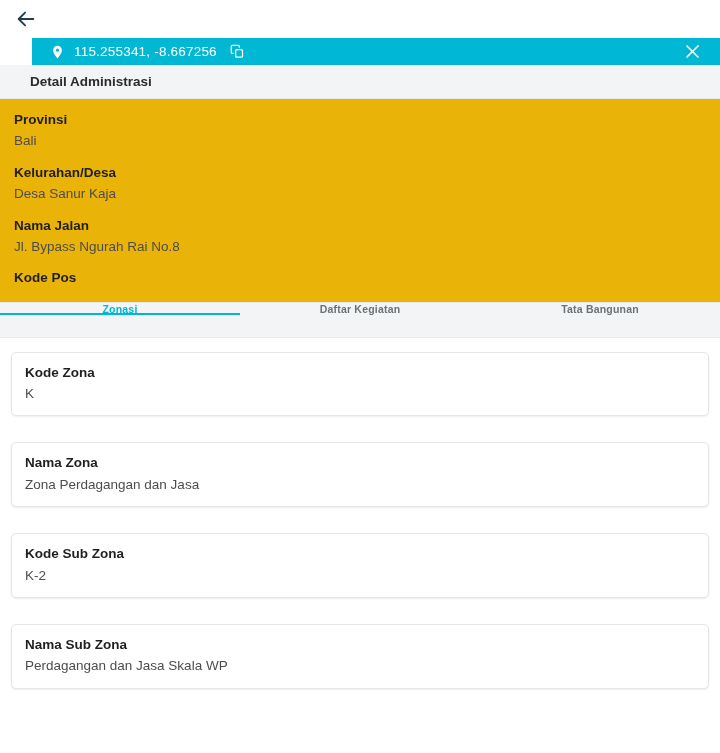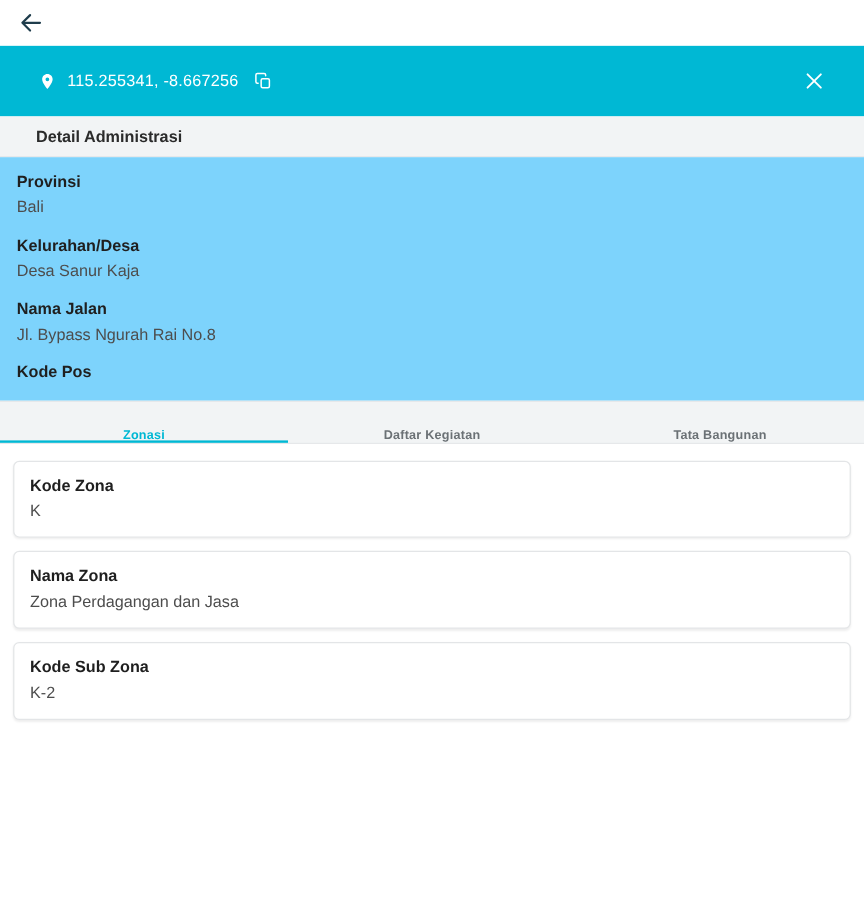--- a/index.html
+++ b/index.html
@@ -38,26 +38,27 @@
   }
   .appbar-title {
     font-size: 16px;
     font-weight: bold;
     color: #165a72;
     letter-spacing: 0.2px;
   }
 
   
   .coordbar {
-    height: 59px;
+    height: 27px;
     background: #00b8d4;
     display: flex;
     align-items: center;
-    padding: 0 30px;
+    padding: 0 16px;
     color: #ffffff;
+    margin-left: 32px;
   }
   .coordbar .pin {
     width: 18px;
     height: 18px;
     display: flex;
     align-items: center;
     justify-content: center;
     margin-right: 8px;
     flex: 0 0 auto;
   }
@@ -94,21 +95,21 @@
     padding: 0 30px;
     font-size: 13.5px;
     font-weight: bold;
     color: #2b2b2b;
     border-bottom: 1px solid #e6e8ea;
   }
 
   
   .admin-list {
     padding: 12px 14px 10px 14px;
-    background: #7dd3fc;
+    background: #eab308;
   }
   .admin-item { margin-bottom: 13px; }
   .admin-item:last-child { margin-bottom: 4px; }
   .admin-label {
     font-size: 13.5px;
     font-weight: bold;
     color: #1f1f1f;
     line-height: 1.35;
   }
   .admin-value {
@@ -116,21 +117,21 @@
     color: #4d4d4d;
     line-height: 1.45;
     margin-top: 2px;
   }
 
   
   .tabs {
     display: flex;
     background: #f2f4f5;
     height: 34px;
-    align-items: flex-end;
+    align-items: flex-start;
     border-top: 1px solid #e6e8ea;
     border-bottom: 1px solid #e6e8ea;
   }
   .tab {
     flex: 1 1 0;
     display: flex;
     align-items: center;
     justify-content: center;
     font-size: 10.5px;
     font-weight: bold;
@@ -152,21 +153,21 @@
   .cards {
     padding: 14px 11px 0 11px;
     background: #ffffff;
   }
   .card {
     background: #ffffff;
     border: 1px solid #e3e5e7;
     border-radius: 5px;
     box-shadow: 0 1px 2px rgba(0,0,0,0.07);
     padding: 11px 13px 12px 13px;
-    margin-bottom: 11px;
+    margin-bottom: 26px;
   }
   .card-label {
     font-size: 13.5px;
     font-weight: bold;
     color: #1f1f1f;
     line-height: 1.3;
   }
   .card-value {
     font-size: 13.5px;
     color: #4d4d4d;
@@ -248,13 +249,17 @@
     <div class="card-value">K</div>
   </div>
   <div class="card">
     <div class="card-label">Nama Zona</div>
     <div class="card-value">Zona Perdagangan dan Jasa</div>
   </div>
   <div class="card">
     <div class="card-label">Kode Sub Zona</div>
     <div class="card-value">K-2</div>
   </div>
+  <div class="card">
+    <div class="card-label">Nama Sub Zona</div>
+    <div class="card-value">Perdagangan dan Jasa Skala WP</div>
+  </div>
 </div>
 
 </body></html>

